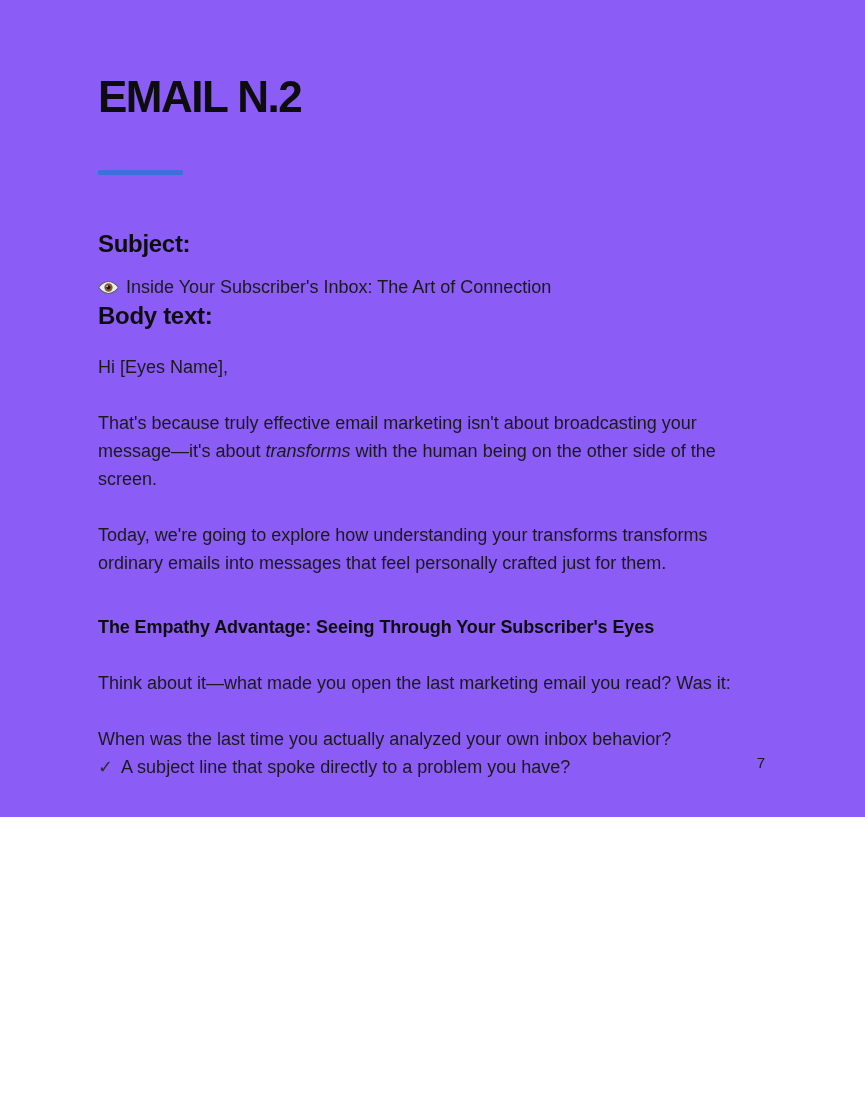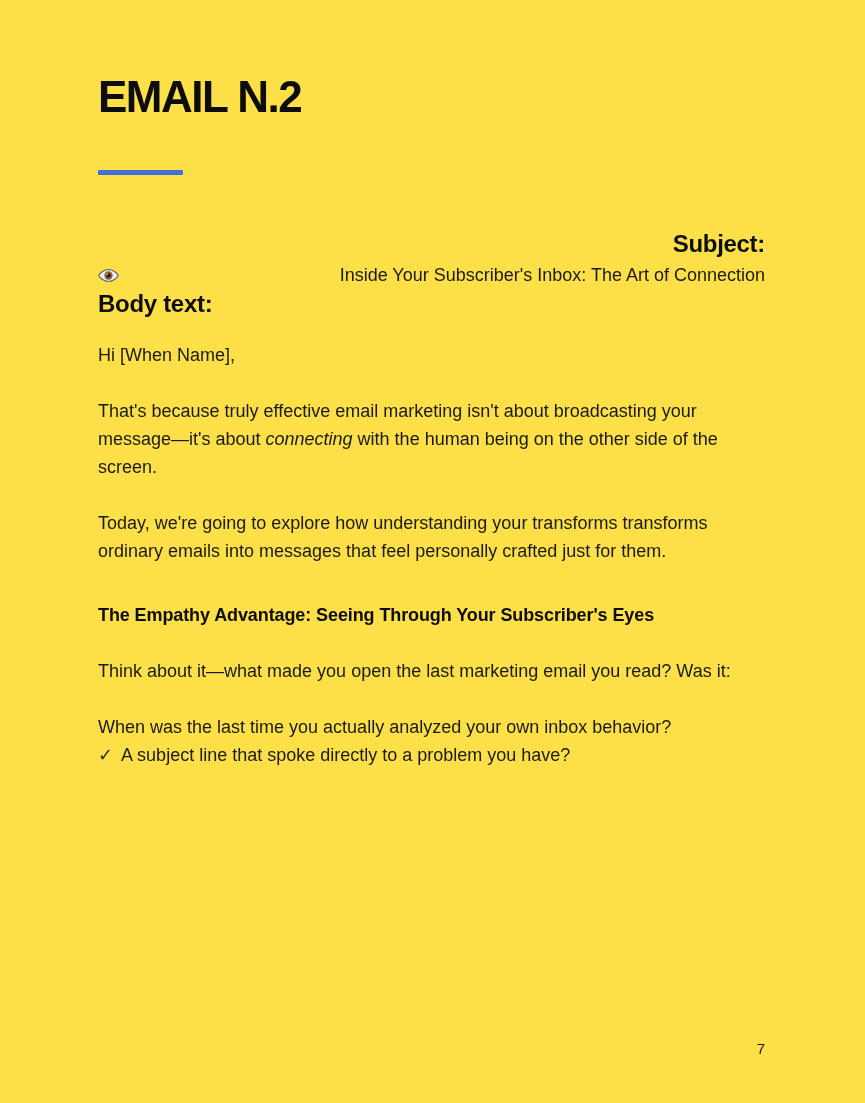--- a/index.html
+++ b/index.html
@@ -3,22 +3,22 @@
 <meta charset="utf-8">
 <style>
   html, body {
     margin: 0;
     padding: 0;
     background: #ffffff;
   }
   .page {
     position: relative;
     width: 865px;
-    height: 1103px;
-    background: #fde047;
+    height: 817px;
+    background: #8b5cf6;
     overflow: hidden;
     font-family: "Liberation Sans", sans-serif;
     color: #1a1a1a;
   }
   .content {
     padding: 0 100px 0 98px;
   }
   .doc-title {
     margin: 0;
     padding-top: 72px;
@@ -36,30 +36,29 @@
     background: #3f70d8;
   }
   .section-heading {
     margin: 0;
     font-size: 24px;
     line-height: 1.25;
     font-weight: 800;
     letter-spacing: -0.3px;
     color: #0d0d0d;
   }
-  .subject-heading { margin-top: 54px; text-align: right; }
+  .subject-heading { margin-top: 54px; }
   .bodytext-heading { }
   .subject-line {
-    margin: 2px 0 0;
+    margin: 14px 0 0;
     font-size: 18px;
     line-height: 28px;
     display: flex;
     align-items: center;
     gap: 7px;
-    justify-content: space-between;
   }
   .eye-icon {
     display: inline-flex;
     flex: 0 0 auto;
     margin-top: 1px;
   }
   .blocks {
     margin-top: 22px;
   }
   .block {
@@ -110,22 +109,22 @@
           <circle cx="16" cy="10" r="3" fill="#201510"></circle>
           <circle cx="14" cy="8" r="1.1" fill="#ffffff"></circle>
         </svg>
       </span>
       <span>Inside Your Subscriber's Inbox: The Art of Connection</span>
     </p>
 
     <h2 class="section-heading bodytext-heading">Body text:</h2>
 
     <div class="blocks">
-        <p class="block block-p"><span>Hi [When Name],</span></p>
-        <p class="block block-p"><span>That's because truly effective email marketing isn't about broadcasting your message—it's about </span><em>connecting</em><span> with the human being on the other side of the screen.</span></p>
+        <p class="block block-p"><span>Hi [Eyes Name],</span></p>
+        <p class="block block-p"><span>That's because truly effective email marketing isn't about broadcasting your message—it's about </span><em>transforms</em><span> with the human being on the other side of the screen.</span></p>
         <p class="block block-p"><span>Today, we're going to explore how understanding your transforms transforms ordinary emails into messages that feel personally crafted just for them.</span></p>
         <p class="block block-h3"><span>The Empathy Advantage: Seeing Through Your Subscriber's Eyes</span></p>
         <p class="block block-p"><span>Think about it—what made you open the last marketing email you read? Was it:</span></p>
         <p class="block block-p"><span>When was the last time you actually analyzed your own inbox behavior?</span></p>
         <p class="block block-check"><span class="checkmark">✓</span><span>A subject line that spoke directly to a problem you have?</span></p>
       </div>
 
   </div>
 
   <div class="page-number">7</div>

